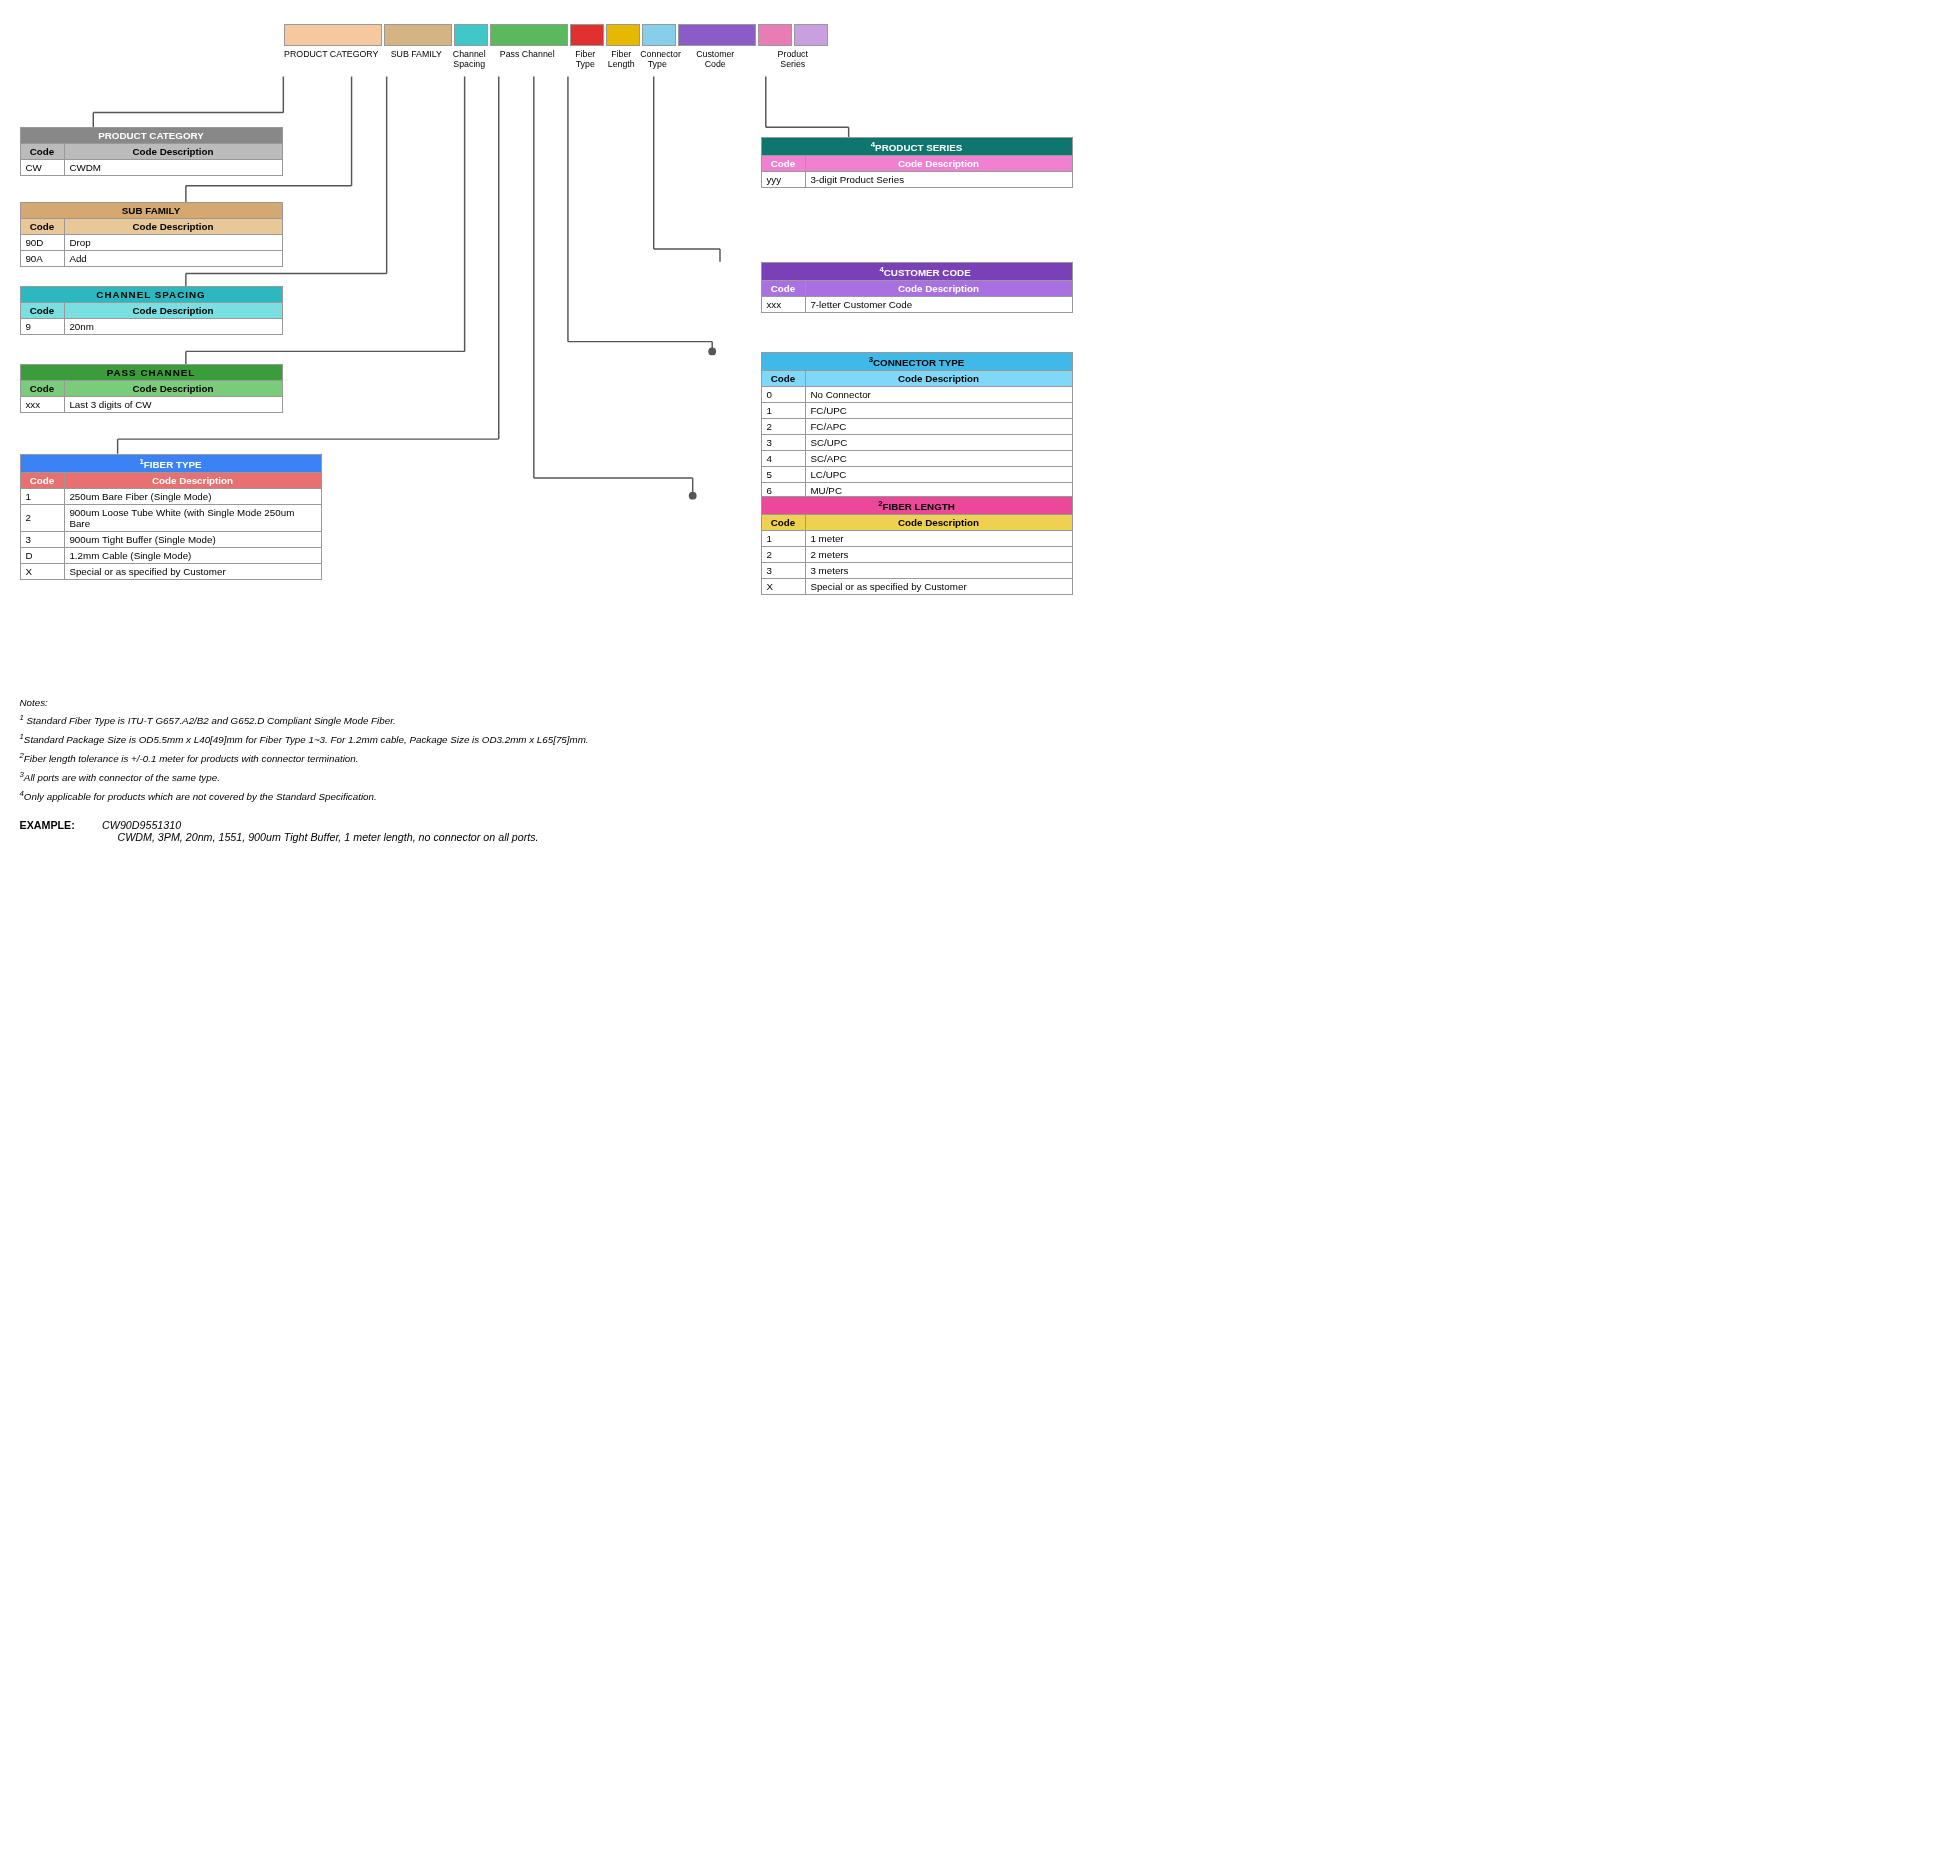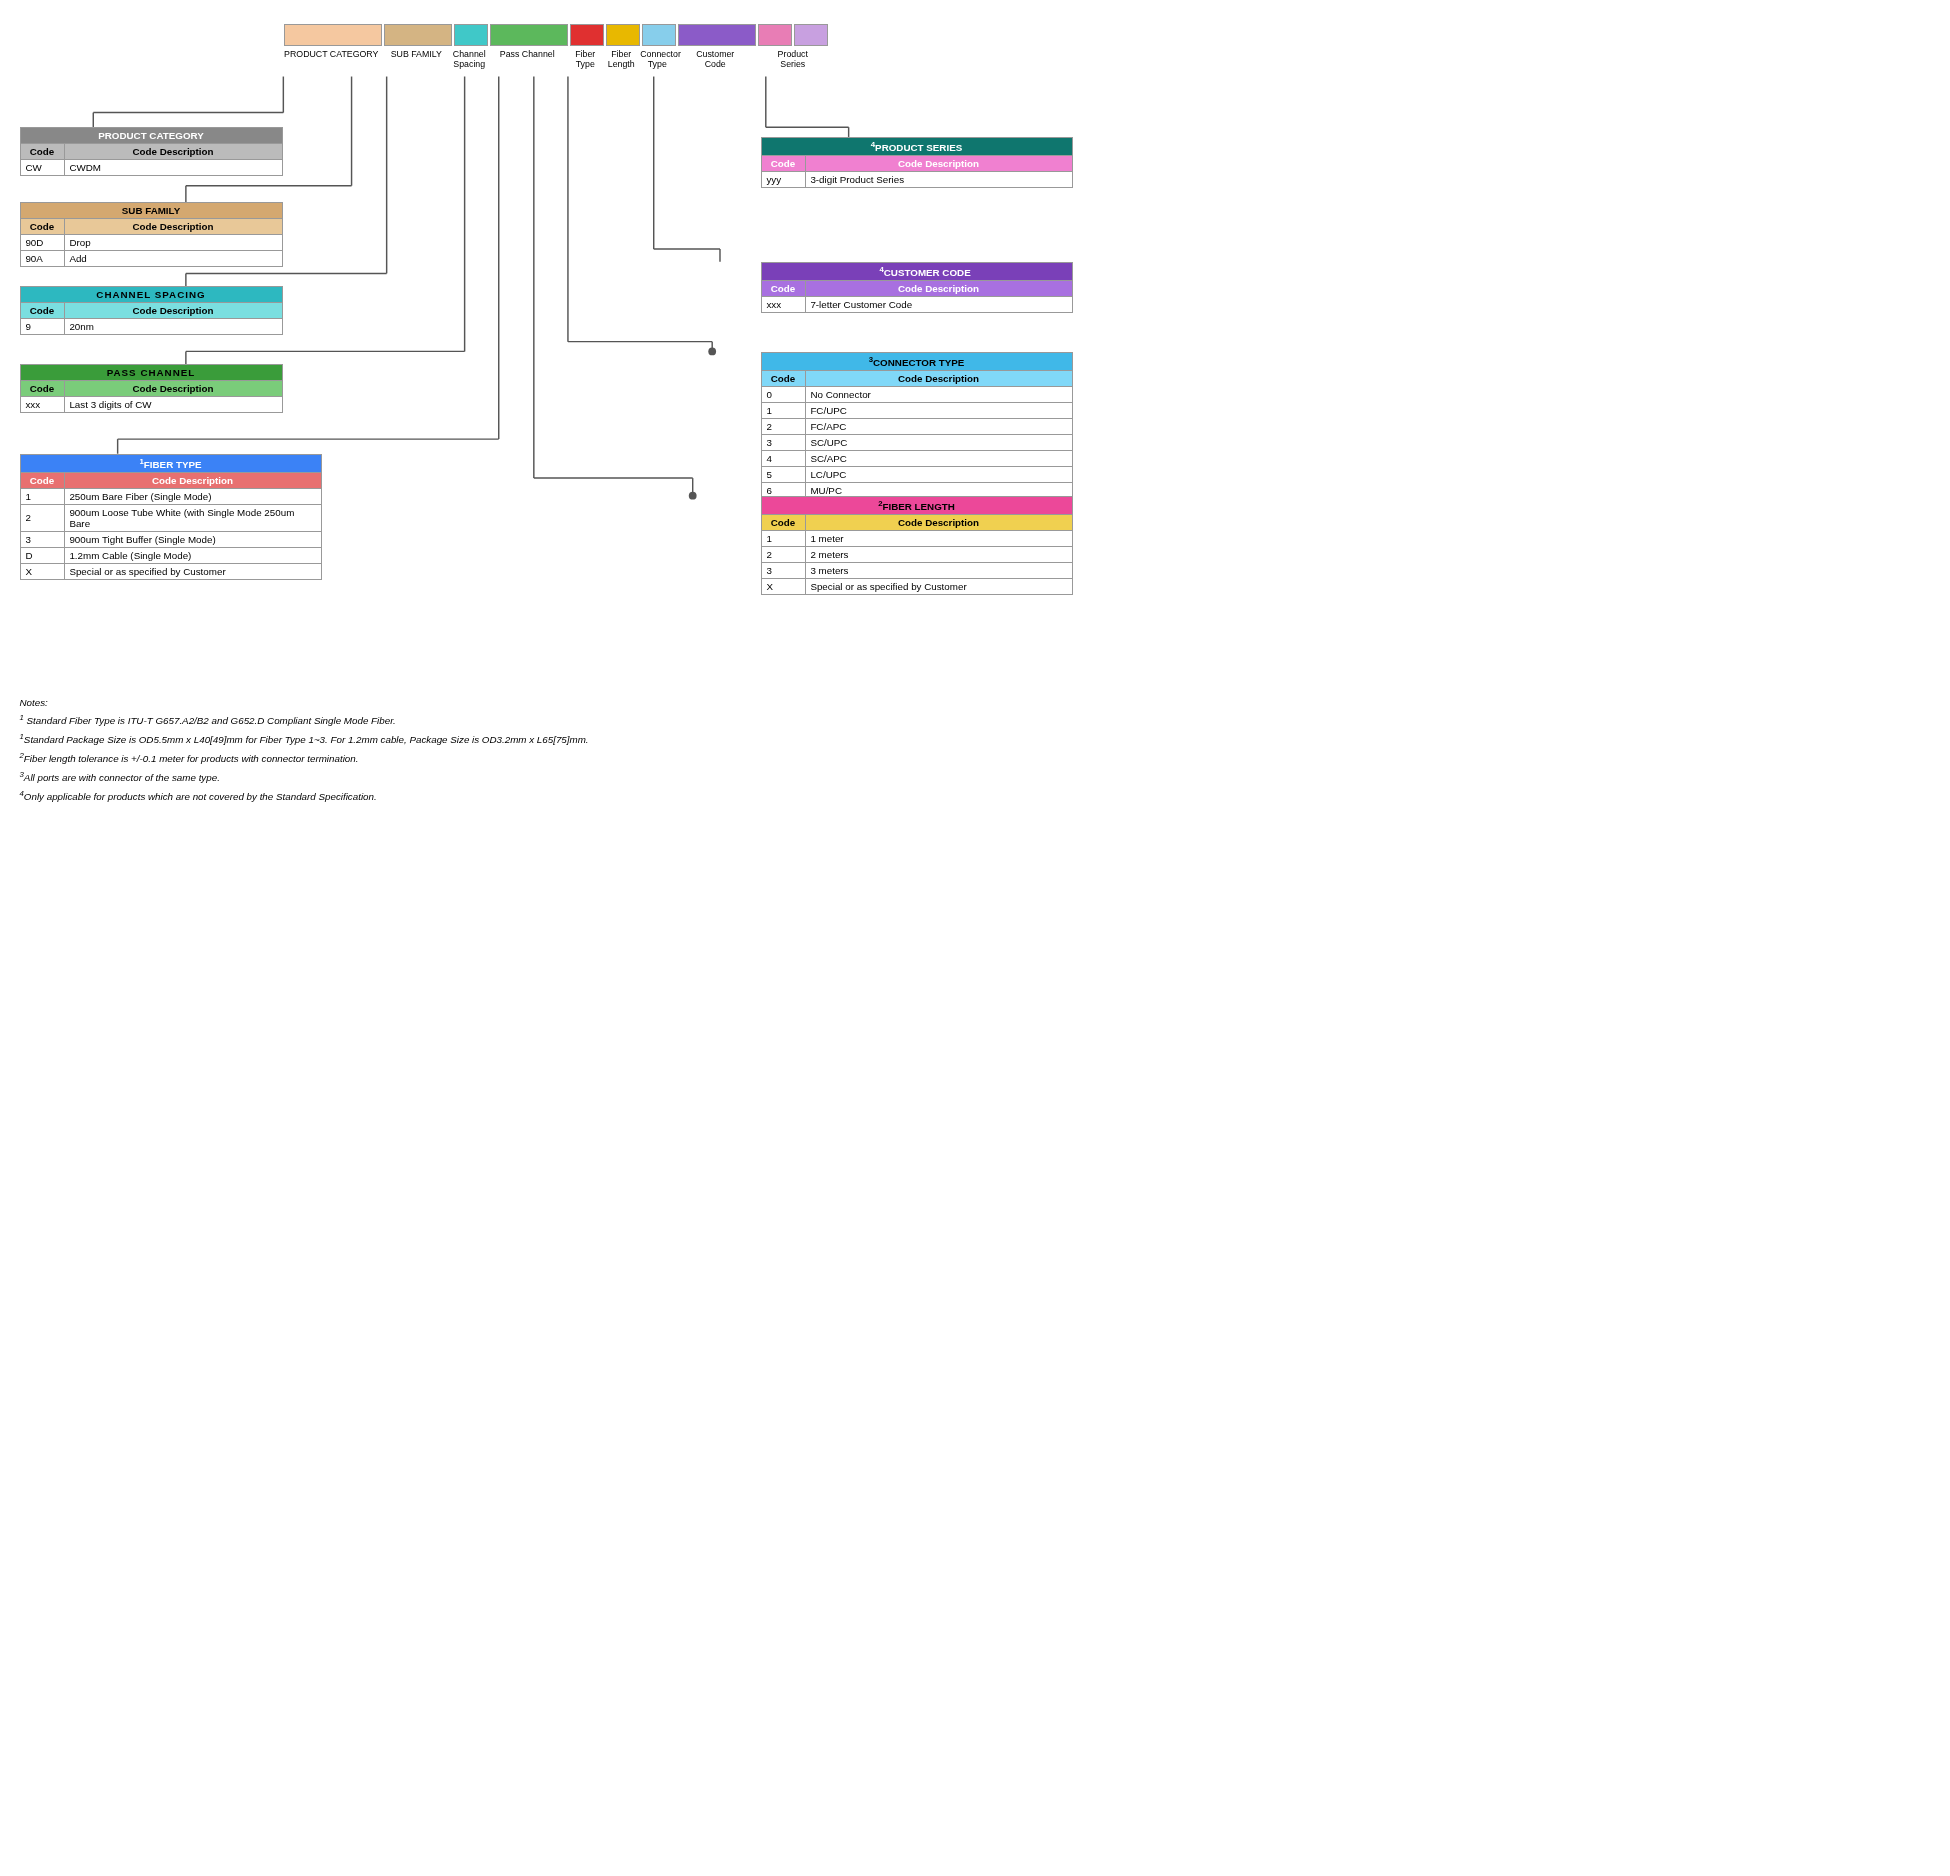--- a/index.html
+++ b/index.html
@@ -451,16 +451,23 @@
 
   <div style="position:absolute; left:0; top:653px; width:761px;">
     <div class="notes-section">
       <p class="italic">Notes:</p>
       <p class="italic"><sup>1</sup> Standard Fiber Type is ITU-T G657.A2/B2 and G652.D Compliant Single Mode Fiber.</p>
       <p class="italic"><sup>1</sup>Standard Package Size is OD5.5mm x L40[49]mm for Fiber Type 1~3. For 1.2mm cable, Package Size is OD3.2mm x L65[75]mm.</p>
       <p class="italic"><sup>2</sup>Fiber length tolerance is +/-0.1 meter for products with connector termination.</p>
       <p class="italic"><sup>3</sup>All ports are with connector of the same type.</p>
       <p class="italic"><sup>4</sup>Only applicable for products which are not covered by the Standard Specification.</p>
     </div>
+    <div class="example-section" style="margin-top:14.6px;">
+      <p>
+        <span class="example-label" style="font-weight:bold;">EXAMPLE:</span>
+        <span style="font-style:italic; margin-left:24.4px;">CW90D9551310</span>
+      </p>
+      <p style="font-style:italic; margin-left:98px;">CWDM, 3PM, 20nm, 1551, 900um Tight Buffer, 1 meter length, no connector on all ports.</p>
+    </div>
   </div>
 
 </div>
 
 
 </body></html>

